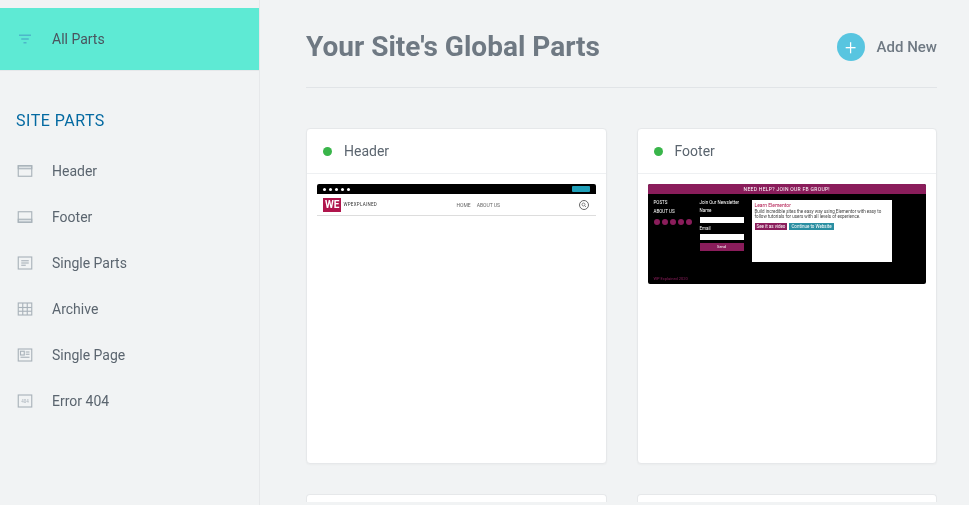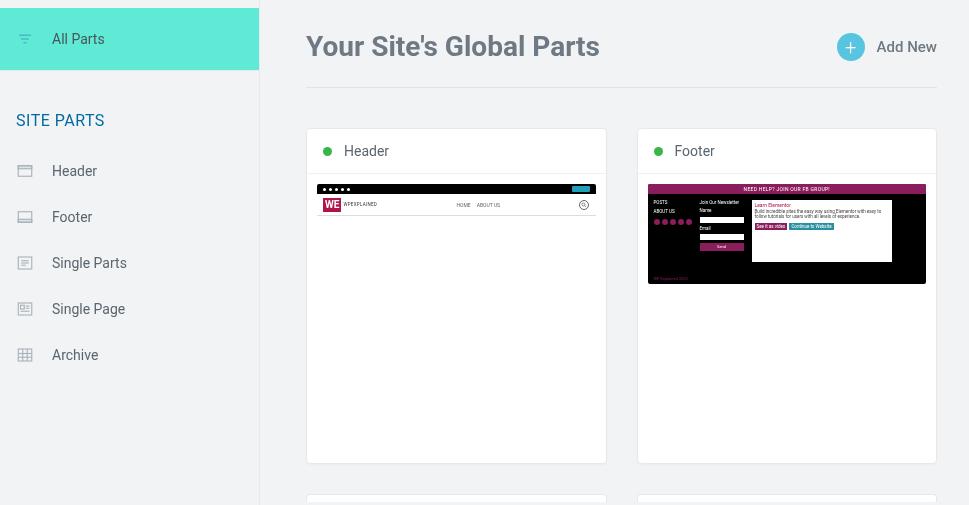--- a/index.html
+++ b/index.html
@@ -209,39 +209,48 @@
               <line x1="7" y1="12" x2="17" y2="12"></line>
               <line x1="7" y1="15" x2="13" y2="15"></line>
             </svg>
         </span>
         <span class="label">Single Parts</span>
       </li>
       <li class="nav-item">
         <span class="nav-icon">
           <svg width="18" height="18" viewBox="0 0 24 24" fill="none" stroke="#a9b2ba" stroke-width="1.5">
               <rect x="3" y="4" width="18" height="16"></rect>
+              <line x1="3" y1="10" x2="21" y2="10"></line>
+              <line x1="3" y1="15" x2="21" y2="15"></line>
+              <line x1="9" y1="4" x2="9" y2="20"></line>
+              <line x1="15" y1="4" x2="15" y2="20"></line>
+            </svg>
+        </span>
+        <span class="label">Archive</span>
+      </li>
+      <li class="nav-item">
+        <span class="nav-icon">
+          <svg width="18" height="18" viewBox="0 0 24 24" fill="none" stroke="#a9b2ba" stroke-width="1.5">
+              <rect x="3" y="4" width="18" height="16"></rect>
               <rect x="6" y="7" width="5" height="5"></rect>
               <line x1="13" y1="8" x2="18" y2="8"></line>
               <line x1="13" y1="11" x2="18" y2="11"></line>
               <line x1="6" y1="15" x2="18" y2="15"></line>
             </svg>
         </span>
         <span class="label">Single Page</span>
       </li>
       <li class="nav-item">
         <span class="nav-icon">
           <svg width="18" height="18" viewBox="0 0 24 24" fill="none" stroke="#a9b2ba" stroke-width="1.5">
               <rect x="3" y="4" width="18" height="16"></rect>
-              <line x1="3" y1="10" x2="21" y2="10"></line>
-              <line x1="3" y1="15" x2="21" y2="15"></line>
-              <line x1="9" y1="4" x2="9" y2="20"></line>
-              <line x1="15" y1="4" x2="15" y2="20"></line>
-            </svg>
-        </span>
-        <span class="label">Archive</span>
+              <text x="12" y="15" text-anchor="middle" font-size="6" fill="#a9b2ba" stroke="none">404</text>
+            </svg>
+        </span>
+        <span class="label">Error 404</span>
       </li>
     </ul>
   </aside>
 
   <main class="main">
     <div class="main-header">
       <h1 class="main-title">Your Site's Global Parts</h1>
       <div class="add-new">
         <span class="add-icon">+</span>
         <span class="add-label">Add New</span>

